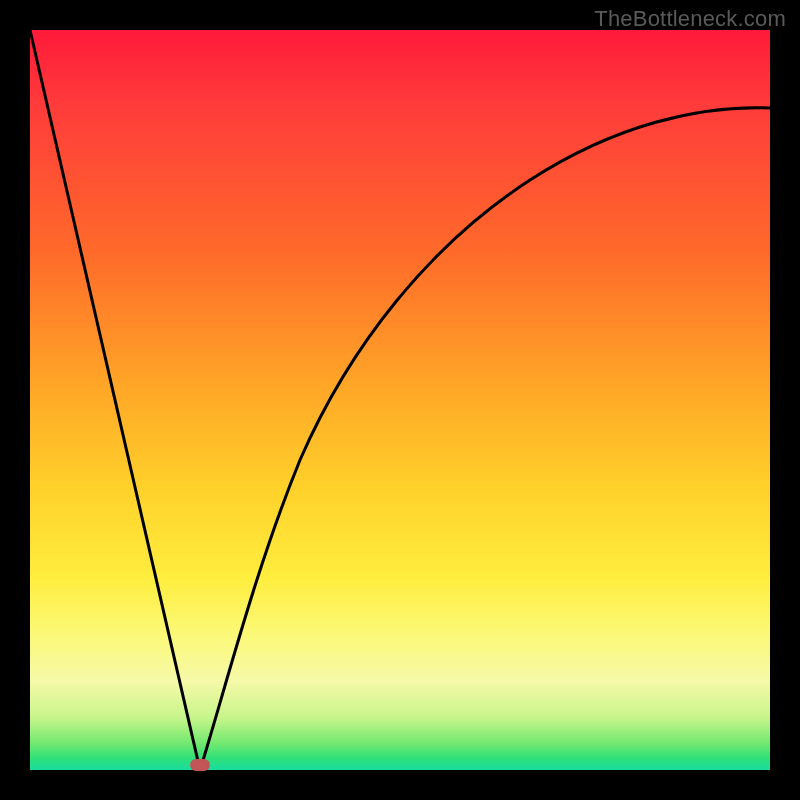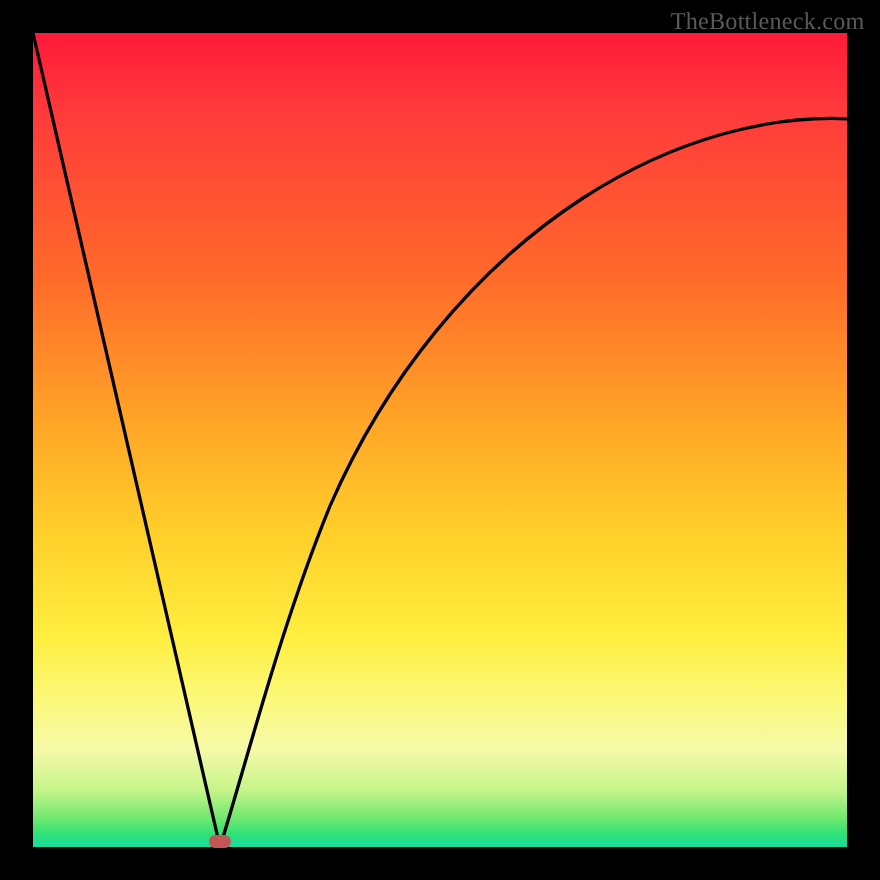--- a/index.html
+++ b/index.html
@@ -9,21 +9,20 @@
     height: 800px;
     background: #000;
     font-family: Arial, Helvetica, sans-serif;
     overflow: hidden;
   }
   .frame {
     position: relative;
     width: 800px;
     height: 800px;
     background: #000;
-    font-family: Liberation Serif, serif;
   }
   .plot-area {
     position: absolute;
     left: 30px;
     top: 30px;
     width: 740px;
     height: 740px;
     
     background: linear-gradient(
       to bottom,

